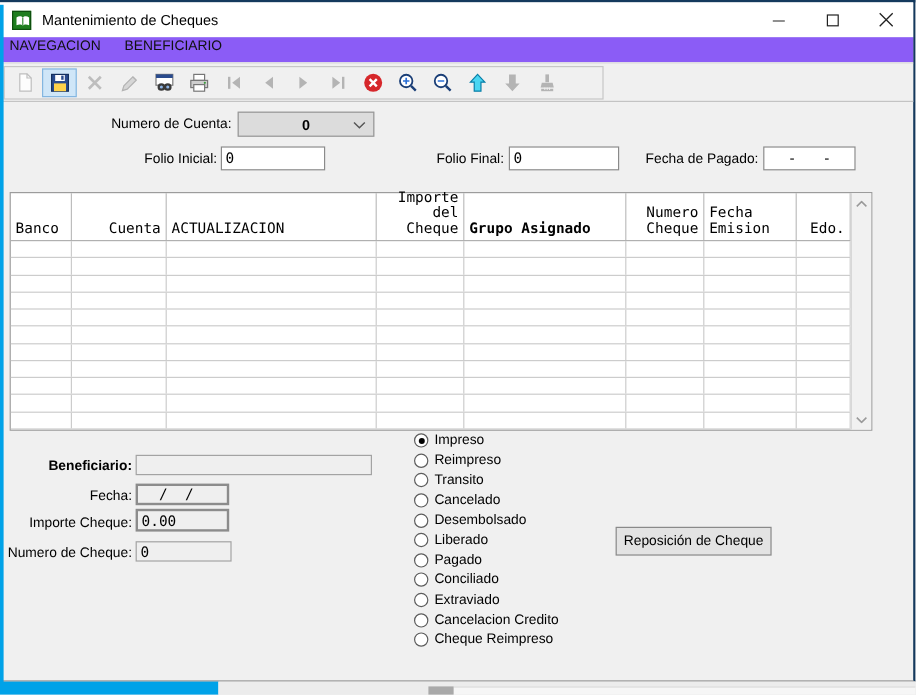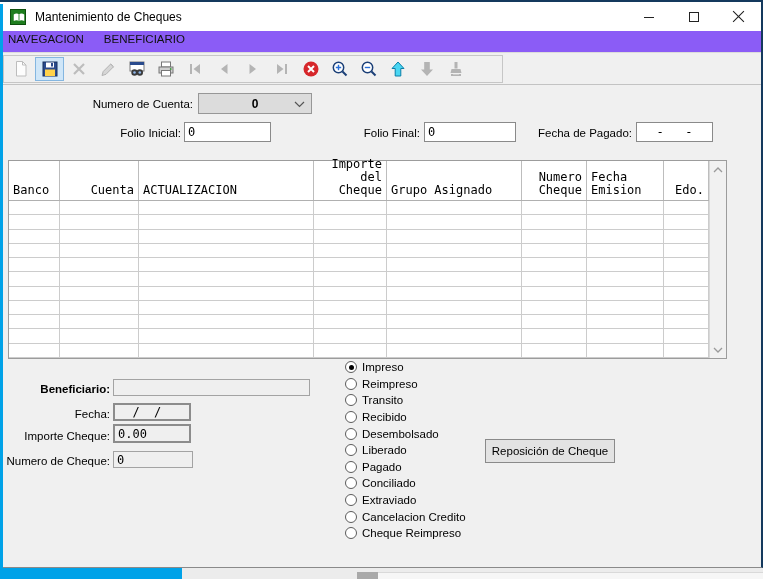--- a/index.html
+++ b/index.html
@@ -63,21 +63,21 @@
   .b2 { border:2px solid #8c8c8c; }
 
   
   .radio-group { position:absolute; left:345px; top:357px; display:flex; flex-direction:column; }
   .radio-row { display:flex; align-items:center; height:16.6px; }
   .radio-circle { width:12px; height:12px; border-radius:50%; border:1px solid #5c5c5c; background:#fff; position:relative; flex:0 0 12px; }
   .radio-circle.selected::after { content:""; position:absolute; left:2.5px; top:2.5px; width:5px; height:5px; border-radius:50%; background:#000; }
   .radio-label { font-size:11.5px; color:#000; margin-left:5px; }
 
   
-  .push-btn { position:absolute; left:485px; top:437px; width:130px; height:24px; background:#e3e3e3; border:1px solid #8a8a8a;
+  .push-btn { position:absolute; left:513px; top:437px; width:130px; height:24px; background:#e3e3e3; border:1px solid #8a8a8a;
               font-size:11.5px; color:#000; display:flex; align-items:center; justify-content:center; }
 
   
   .below-blue  { position:absolute; left:0; top:568px; width:182px; height:11px; background:#00a2e8; }
   .below-gray  { position:absolute; left:182px; top:568px; width:581px; height:11px; background:#ececec; }
   .below-white { position:absolute; left:378px; top:572px; width:385px; height:7px; background:#f6f6f6; border-top:1px solid #d9d9d9; }
   .below-tab   { position:absolute; left:357px; top:572px; width:21px; height:7px; background:#a9a9a9; }
 
   .icon18 { width:18px; height:18px; display:block; }
 </style>
@@ -259,21 +259,21 @@
     </div>
 
     <div class="grid">
       <div class="grid-inner">
         <div class="grid-header">
             <div class="hcell" style="width: 51px;"><span style="text-align: left;">Banco</span></div>
             <div class="hcell" style="width: 79px;"><span style="text-align: right;">Cuenta</span></div>
             <div class="hcell" style="width: 175px;"><span style="text-align: left;">ACTUALIZACION</span></div>
             <div class="hcell" style="width: 73px;"><span style="text-align: right;">Importe
 del Cheque</span></div>
-            <div class="hcell" style="width: 135px;"><span style="text-align: left;">Grupo Asignado</span></div>
+            <div class="hcell" style="width: 135px;"><span style="text-align: left; font-weight: bold;">Grupo Asignado</span></div>
             <div class="hcell" style="width: 65px;"><span style="text-align: right;">Numero
 Cheque</span></div>
             <div class="hcell" style="width: 77px;"><span style="text-align: left;">Fecha
 Emision</span></div>
             <div class="hcell" style="width: 45px;"><span style="text-align: right;">Edo.</span></div>
           </div>
         <div class="grid-body">
             <div class="grow">
               <div class="gcell" style="width: 51px;"></div>
               <div class="gcell" style="width: 79px;"></div>
@@ -428,21 +428,21 @@
         <div class="radio-row">
           <span class="radio-circle"></span>
           <span class="radio-label">Reimpreso</span>
         </div>
         <div class="radio-row">
           <span class="radio-circle"></span>
           <span class="radio-label">Transito</span>
         </div>
         <div class="radio-row">
           <span class="radio-circle"></span>
-          <span class="radio-label">Recibido</span>
+          <span class="radio-label">Cancelado</span>
         </div>
         <div class="radio-row">
           <span class="radio-circle"></span>
           <span class="radio-label">Desembolsado</span>
         </div>
         <div class="radio-row">
           <span class="radio-circle"></span>
           <span class="radio-label">Liberado</span>
         </div>
         <div class="radio-row">

